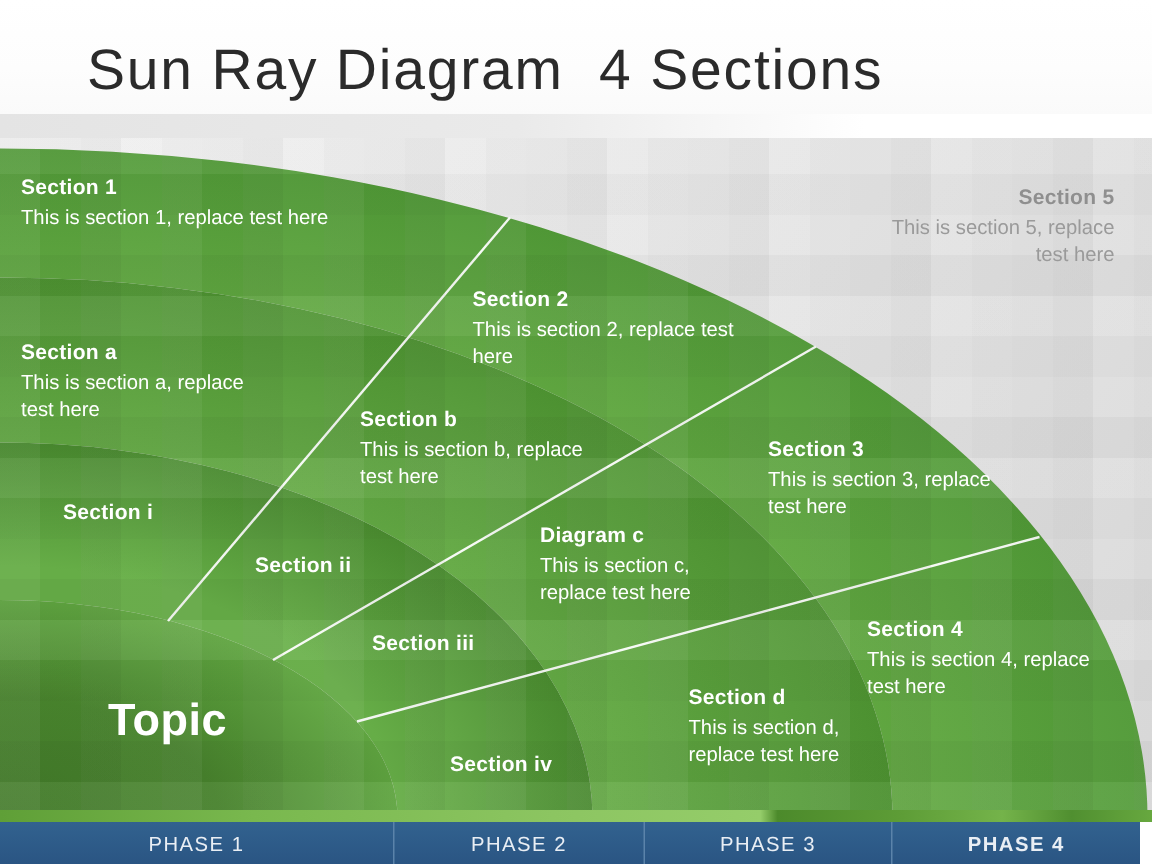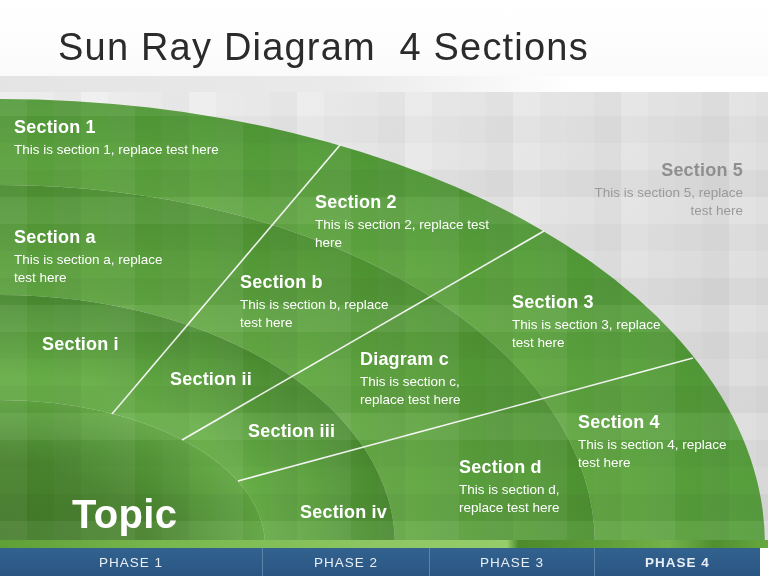--- a/index.html
+++ b/index.html
@@ -23,26 +23,26 @@
   .rings-svg{position:absolute;left:0;top:95px;width:768px;height:450px;display:block;}
   
   .mosaic{position:absolute;left:0;top:92px;width:768px;height:456px;pointer-events:none;
     background-image:
       repeating-linear-gradient(90deg, rgba(255,255,255,.05) 0 27px, rgba(0,0,0,0) 27px 54px, rgba(0,0,0,.035) 54px 81px, rgba(255,255,255,0) 81px 108px),
       repeating-linear-gradient(0deg, rgba(255,255,255,.05) 0 27px, rgba(0,0,0,.03) 27px 54px, rgba(255,255,255,0) 54px 81px, rgba(0,0,0,.02) 81px 108px),
       repeating-linear-gradient(90deg, rgba(0,0,0,.018) 0 54px, rgba(255,255,255,.03) 54px 108px);
   }
   
   .sec{position:absolute;color:#ffffff;}
-  .sec-title{font-size:18px;font-weight:700;line-height:1.25;letter-spacing:.2px;}
+  .sec-title{font-size:14px;font-weight:700;line-height:1.25;letter-spacing:.2px;}
   .sec-desc{font-size:13.5px;font-weight:400;line-height:1.38;margin-top:2px;white-space:pre-line;}
   .sec.grey{text-align:right;}
-  .sec.grey .sec-title{color:var(--txt-grey,#8f8f8f);margin-top:36px;}
+  .sec.grey .sec-title{color:var(--txt-grey,#8f8f8f);}
   .sec.grey .sec-desc{color:var(--txt-grey2,#9a9a9a);}
-  .topic-label{position:absolute;left:72px;top:492px;color:#fff;font-size:40px;font-weight:700;letter-spacing:.3px;}
+  .topic-label{position:absolute;left:72px;top:464px;color:#fff;font-size:30px;font-weight:700;letter-spacing:.3px;}
   .p-s1{left:14px;top:116px;}
   .p-sa{left:14px;top:226px;}
   .p-si{left:42px;top:333px;}
   .p-s2{left:315px;top:191px;}
   .p-sb{left:240px;top:271px;}
   .p-sii{left:170px;top:368px;}
   .p-siii{left:248px;top:420px;}
   .p-siv{left:300px;top:501px;}
   .p-sc{left:360px;top:348px;}
   .p-sd{left:443px;top:456px;margin-left:16px;}

